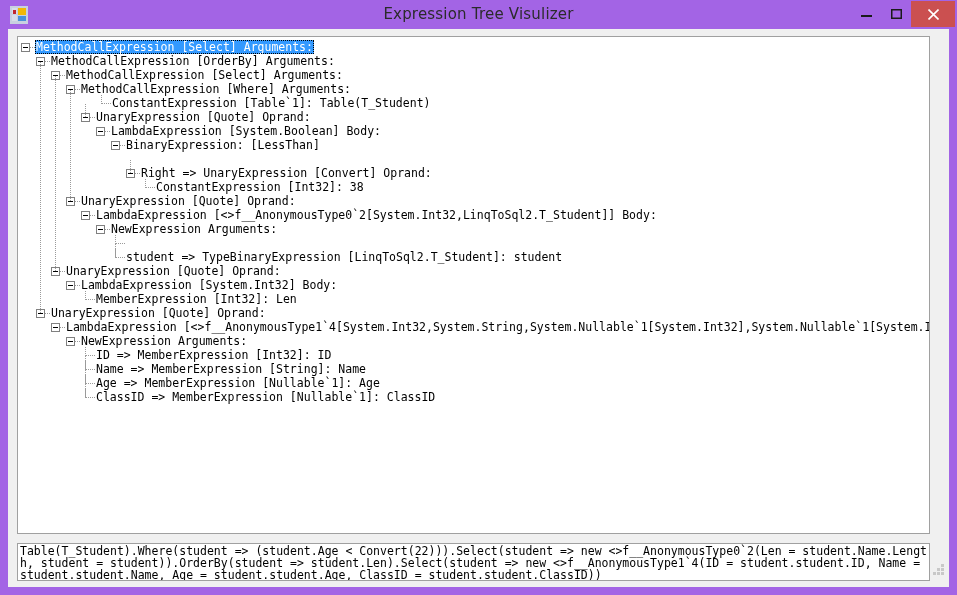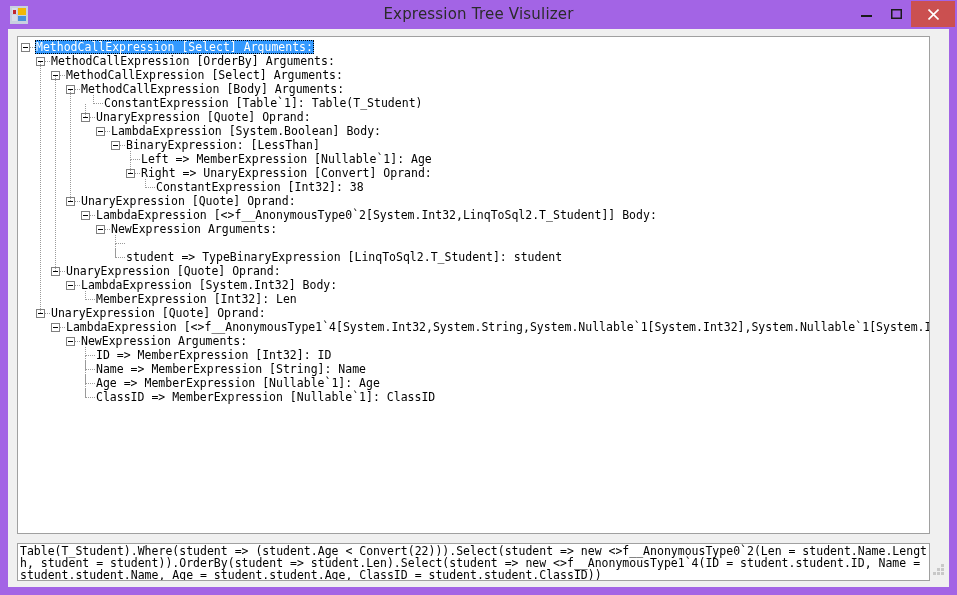--- a/index.html
+++ b/index.html
@@ -219,26 +219,25 @@
     </div>
   </div>
 
   <div id="client">
 
     <div id="treeview">
       <div id="treeinner">
           <div class="tnode" style="top: 3px; left: 0px; width: 911px;"><span class="tbox" style="left: 3px;"></span><span class="hstub" style="left: 12px; width: 5px;"></span><span class="tlabel sel" style="left: 17px;">MethodCallExpression [Select] Arguments:</span></div>
           <div class="tnode" style="top: 17px; left: 0px; width: 911px;"><span class="tbox" style="left: 18px;"></span><span class="hstub" style="left: 27px; width: 5px;"></span><span class="tlabel" style="left: 32px;">MethodCallExpression [OrderBy] Arguments:</span></div>
           <div class="tnode" style="top: 31px; left: 0px; width: 911px;"><span class="tbox" style="left: 33px;"></span><span class="hstub" style="left: 42px; width: 5px;"></span><span class="tlabel" style="left: 47px;">MethodCallExpression [Select] Arguments:</span></div>
-          <div class="tnode" style="top: 45px; left: 0px; width: 911px;"><span class="tbox" style="left: 48px;"></span><span class="hstub" style="left: 57px; width: 5px;"></span><span class="tlabel" style="left: 62px;">MethodCallExpression [Body] Arguments:</span></div>
-          <div class="tnode" style="top: 59px; left: 8px; width: 759px;"><span class="elbow" style="left: 67px; top: -1px; width: 9px; height: 8px;"></span><span class="tlabel" style="left: 77px;">ConstantExpression [Table`1]: Table(T_Student)</span></div>
+          <div class="tnode" style="top: 45px; left: 0px; width: 911px;"><span class="tbox" style="left: 48px;"></span><span class="hstub" style="left: 57px; width: 5px;"></span><span class="tlabel" style="left: 62px;">MethodCallExpression [Where] Arguments:</span></div>
+          <div class="tnode" style="top: 59px; left: 16px; width: 759px;"><span class="elbow" style="left: 67px; top: -1px; width: 9px; height: 8px;"></span><span class="tlabel" style="left: 77px;">ConstantExpression [Table`1]: Table(T_Student)</span></div>
           <div class="tnode" style="top: 73px; left: 0px; width: 911px;"><span class="tbox" style="left: 63px;"></span><span class="hstub" style="left: 72px; width: 5px;"></span><span class="tlabel" style="left: 77px;">UnaryExpression [Quote] Oprand:</span></div>
           <div class="tnode" style="top: 87px; left: 0px; width: 822px;"><span class="tbox" style="left: 78px;"></span><span class="hstub" style="left: 87px; width: 5px;"></span><span class="tlabel" style="left: 92px;">LambdaExpression [System.Boolean] Body:</span></div>
           <div class="tnode" style="top: 101px; left: 0px; width: 911px;"><span class="tbox" style="left: 93px;"></span><span class="hstub" style="left: 102px; width: 5px;"></span><span class="tlabel" style="left: 107px;">BinaryExpression: [LessThan]</span></div>
-          <div class="tnode" style="top: 115px; left: 0px; width: 911px;"><span class="elbow" style="left: 112px; top: -1px; width: 9px; height: 8px;"></span><span class="tlabel" style="left: 122px;">Left =&gt; MemberExpression [Nullable`1]: Age</span></div>
           <div class="tnode" style="top: 129px; left: 0px; width: 911px;"><span class="tbox" style="left: 108px;"></span><span class="hstub" style="left: 117px; width: 5px;"></span><span class="tlabel" style="left: 122px;">Right =&gt; UnaryExpression [Convert] Oprand:</span></div>
           <div class="tnode" style="top: 143px; left: 0px; width: 911px;"><span class="elbow" style="left: 127px; top: -1px; width: 9px; height: 8px;"></span><span class="tlabel" style="left: 137px;">ConstantExpression [Int32]: 38</span></div>
           <div class="tnode" style="top: 157px; left: 0px; width: 911px;"><span class="tbox" style="left: 48px;"></span><span class="hstub" style="left: 57px; width: 5px;"></span><span class="tlabel" style="left: 62px;">UnaryExpression [Quote] Oprand:</span></div>
           <div class="tnode" style="top: 171px; left: 0px; width: 911px;"><span class="tbox" style="left: 63px;"></span><span class="hstub" style="left: 72px; width: 5px;"></span><span class="tlabel" style="left: 77px;">LambdaExpression [&lt;&gt;f__AnonymousType0`2[System.Int32,LinqToSql2.T_Student]] Body:</span></div>
           <div class="tnode" style="top: 185px; left: 0px; width: 911px;"><span class="tbox" style="left: 78px;"></span><span class="hstub" style="left: 87px; width: 5px;"></span><span class="tlabel" style="left: 92px;">NewExpression Arguments:</span></div>
           <div class="tnode" style="top: 199px; left: 0px; width: 911px;"><span class="elbow" style="left: 97px; top: -1px; width: 9px; height: 8px;"></span></div>
           <div class="tnode" style="top: 213px; left: 0px; width: 911px;"><span class="elbow" style="left: 97px; top: -1px; width: 9px; height: 8px;"></span><span class="tlabel" style="left: 107px;">student =&gt; TypeBinaryExpression [LinqToSql2.T_Student]: student</span></div>
           <div class="tnode" style="top: 227px; left: 0px; width: 911px;"><span class="tbox" style="left: 33px;"></span><span class="hstub" style="left: 42px; width: 5px;"></span><span class="tlabel" style="left: 47px;">UnaryExpression [Quote] Oprand:</span></div>
           <div class="tnode" style="top: 241px; left: 0px; width: 917px;"><span class="tbox" style="left: 48px;"></span><span class="hstub" style="left: 57px; width: 5px;"></span><span class="tlabel" style="left: 62px;">LambdaExpression [System.Int32] Body:</span></div>
           <div class="tnode" style="top: 255px; left: 0px; width: 911px;"><span class="elbow" style="left: 67px; top: -1px; width: 9px; height: 8px;"></span><span class="tlabel" style="left: 77px;">MemberExpression [Int32]: Len</span></div>

